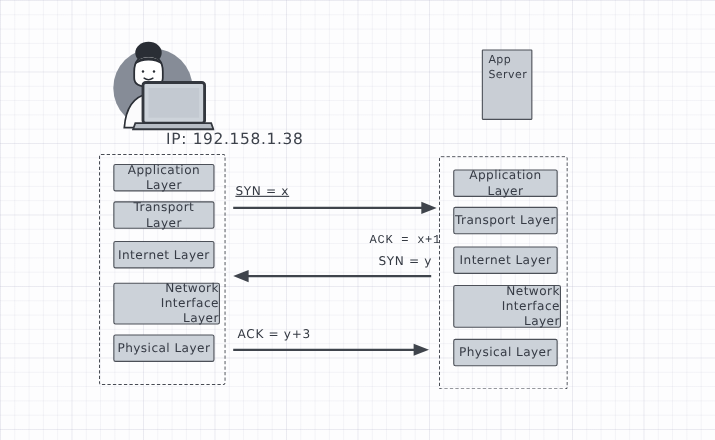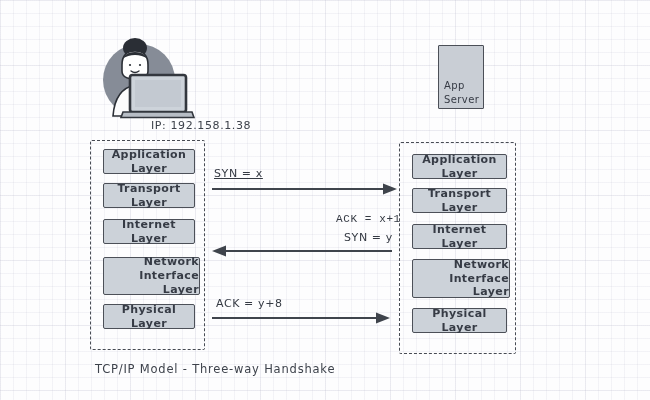--- a/index.html
+++ b/index.html
@@ -20,41 +20,41 @@
   .hand{color:#3b3f48;letter-spacing:0.4px;}
   .stack{
     position:absolute;border:1.6px dashed #474b53;border-radius:2px;
     background:transparent;
   }
   .layer{
     position:absolute;left:12px;
     background:#ccd2d9;border:1.5px solid #4c5058;border-radius:2px;
     display:flex;align-items:center;justify-content:center;
     font-size:11px;color:#363b45;letter-spacing:0.4px;
-    box-sizing:border-box;text-align:center;line-height:1.25;font-weight:bold;
+    box-sizing:border-box;text-align:center;line-height:1.25;
   }
   .layer.tall{justify-content:flex-start;text-align:right;padding-left:7px;}
   .iplabel{
-    position:absolute;font-size:11px;color:#3d424b;letter-spacing:0.6px;
+    position:absolute;font-size:14px;color:#3d424b;letter-spacing:0.6px;
     white-space:nowrap;
   }
   .arrow-label{
     position:absolute;font-size:11px;color:#353a43;letter-spacing:0.6px;
     white-space:nowrap;
   }
   .watermark{
     position:absolute;left:273px;top:134px;width:98px;height:19px;
     background:#d5d9de;border:1.4px solid #70757c;border-radius:2px;
     display:flex;align-items:center;justify-content:center;
     font-size:10.5px;color:#3d424b;letter-spacing:0.4px;
   }
   .app-server{
     position:absolute;left:438px;top:45px;width:46px;height:64px;
     background:#c9ced5;border:1.6px solid #4b4f57;border-radius:1px;
-    display:flex;align-items:flex-end;justify-content:center;
+    display:flex;align-items:flex-start;justify-content:center;
     font-size:10px;color:#363b45;text-align:left;line-height:1.35;
     letter-spacing:0.4px;padding:2px;box-sizing:border-box;
   }
   .app-server span{width:34px;}
   .caption{
     position:absolute;left:95px;top:362px;font-size:11.5px;color:#3d424b;
     letter-spacing:0.8px;white-space:nowrap;
   }
   .overlay{position:absolute;left:0;top:0;pointer-events:none;}
 </style>
@@ -107,17 +107,16 @@
       <line x1="392" y1="251" x2="224" y2="251"></line>
       <polygon points="212,251 226,245.5 226,256.5" stroke="none"></polygon>
       <line x1="212" y1="318" x2="378" y2="318"></line>
       <polygon points="390,318 376,312.5 376,323.5" stroke="none"></polygon>
     </g>
   </svg>
 
   <div class="arrow-label hand" style="left:214px;top:167px;text-decoration:underline;">SYN = x</div>
   <div class="arrow-label hand" style="left:336px;top:213px;font-family:Liberation Mono, monospace;">ACK = x+1</div>
   <div class="arrow-label hand" style="left:344px;top:231px;">SYN = y</div>
-  <div class="arrow-label hand" style="left:216px;top:297px;">ACK = y+8</div>
+  <div class="arrow-label hand" style="left:216px;top:297px;">ACK = y+3</div>
 
-  <div class="caption hand">TCP/IP Model - Three-way Handshake</div>
 
 </div>
 
 </body></html>

